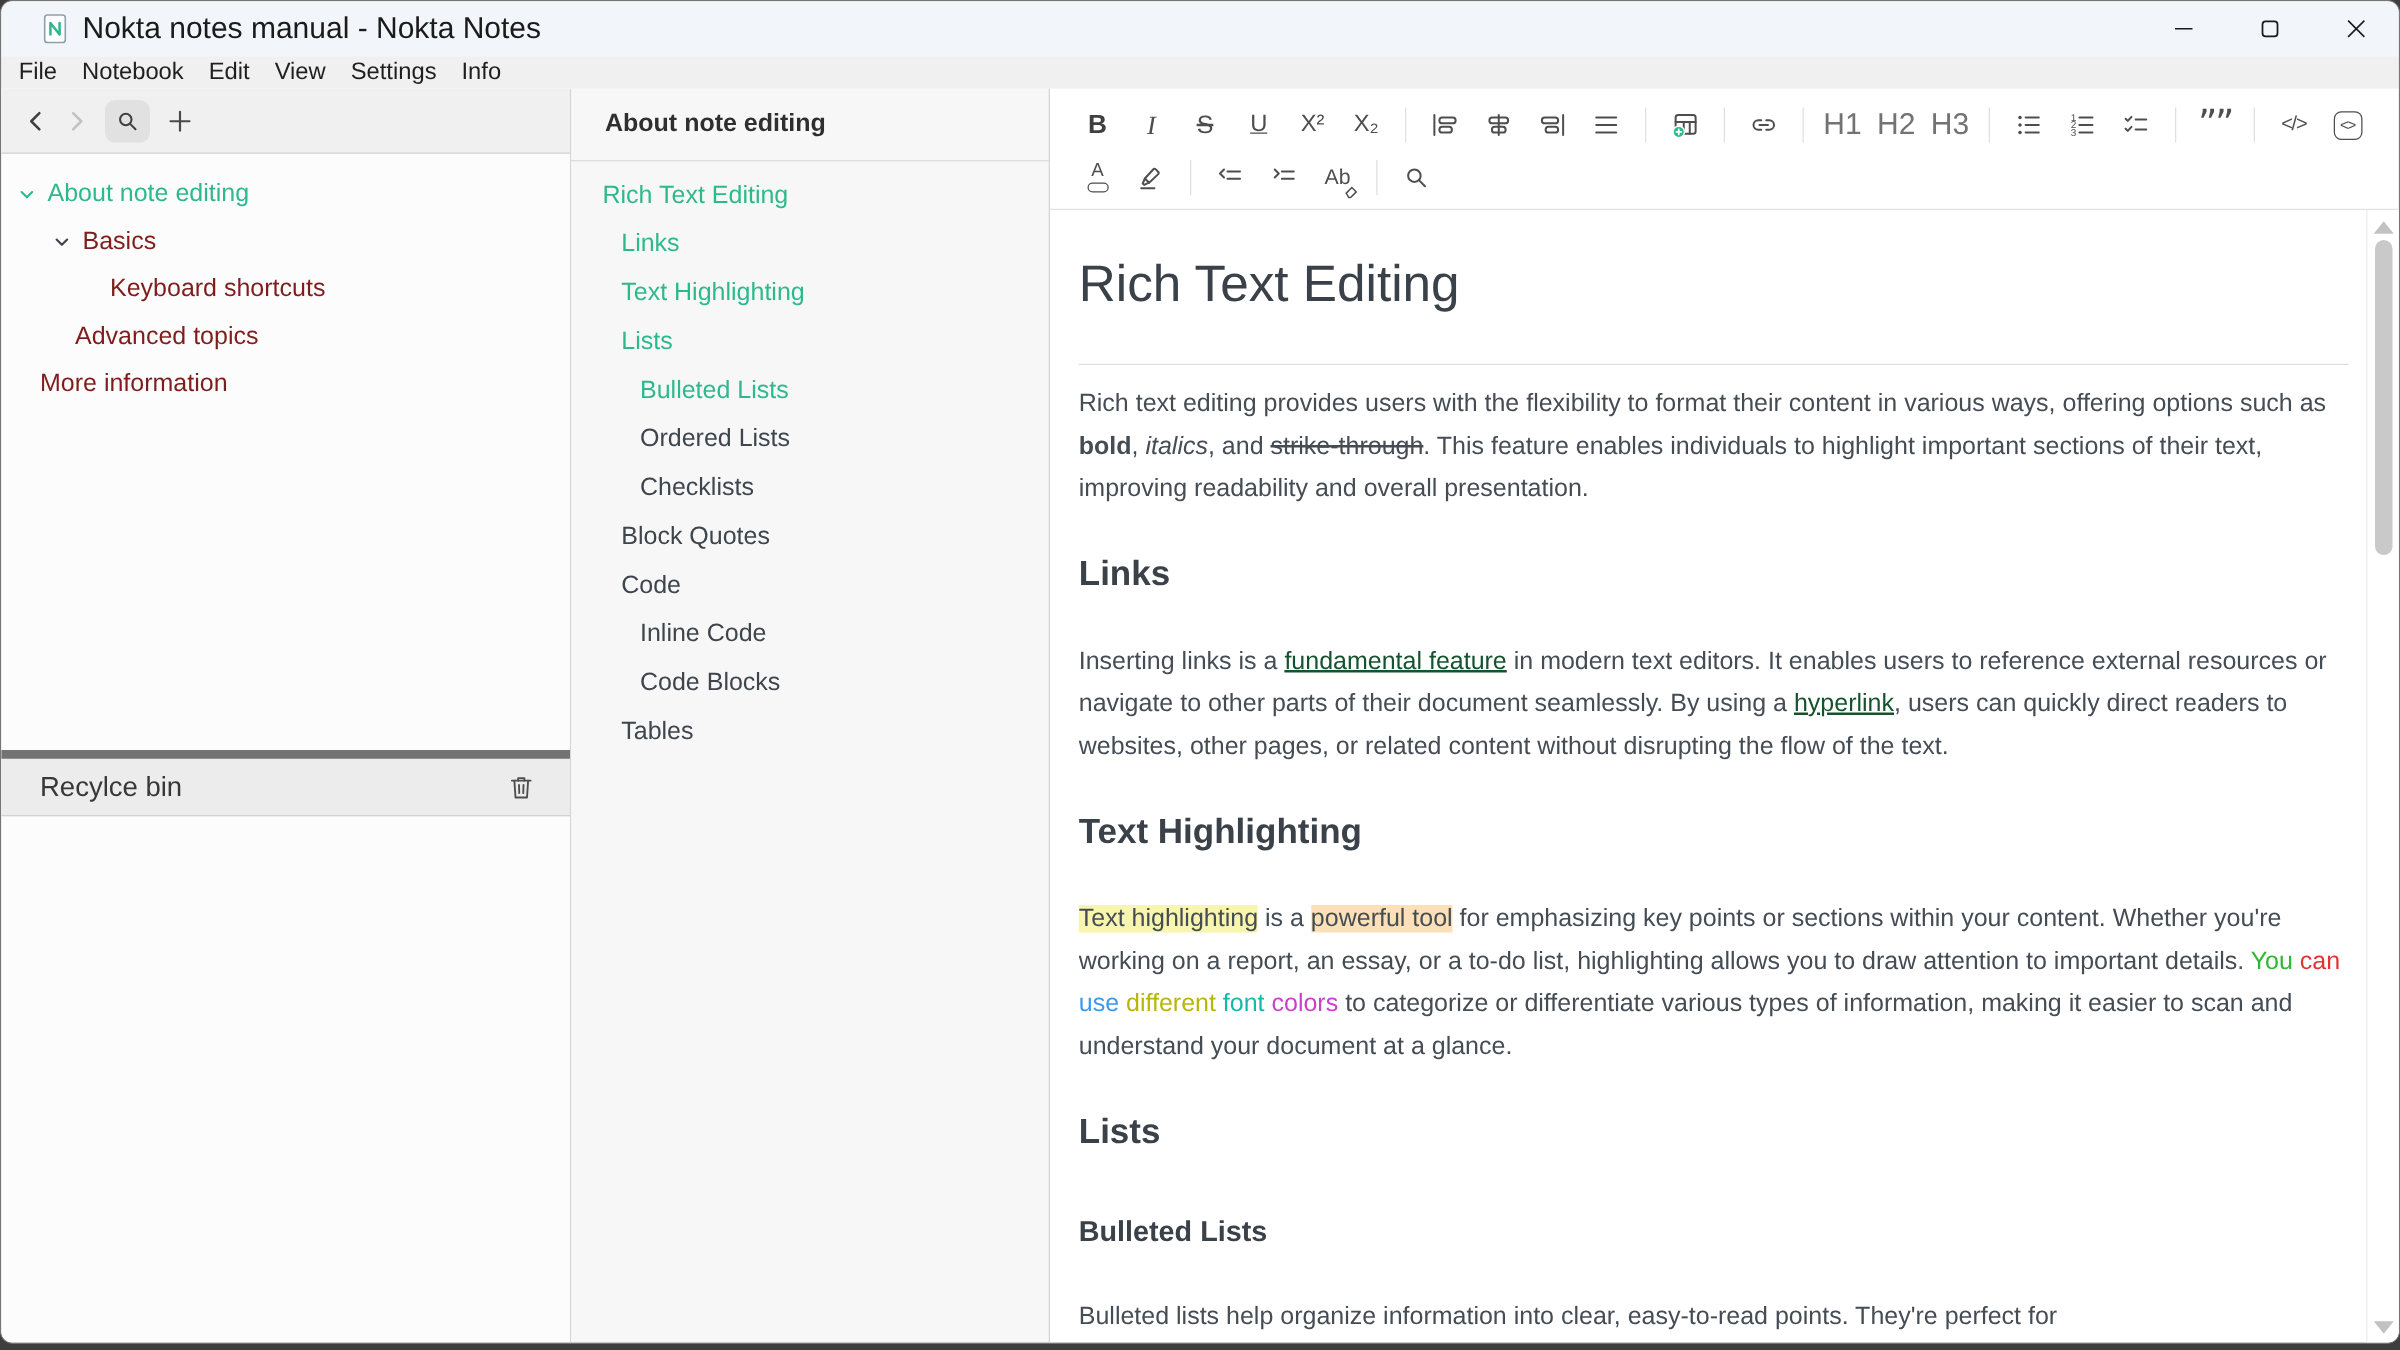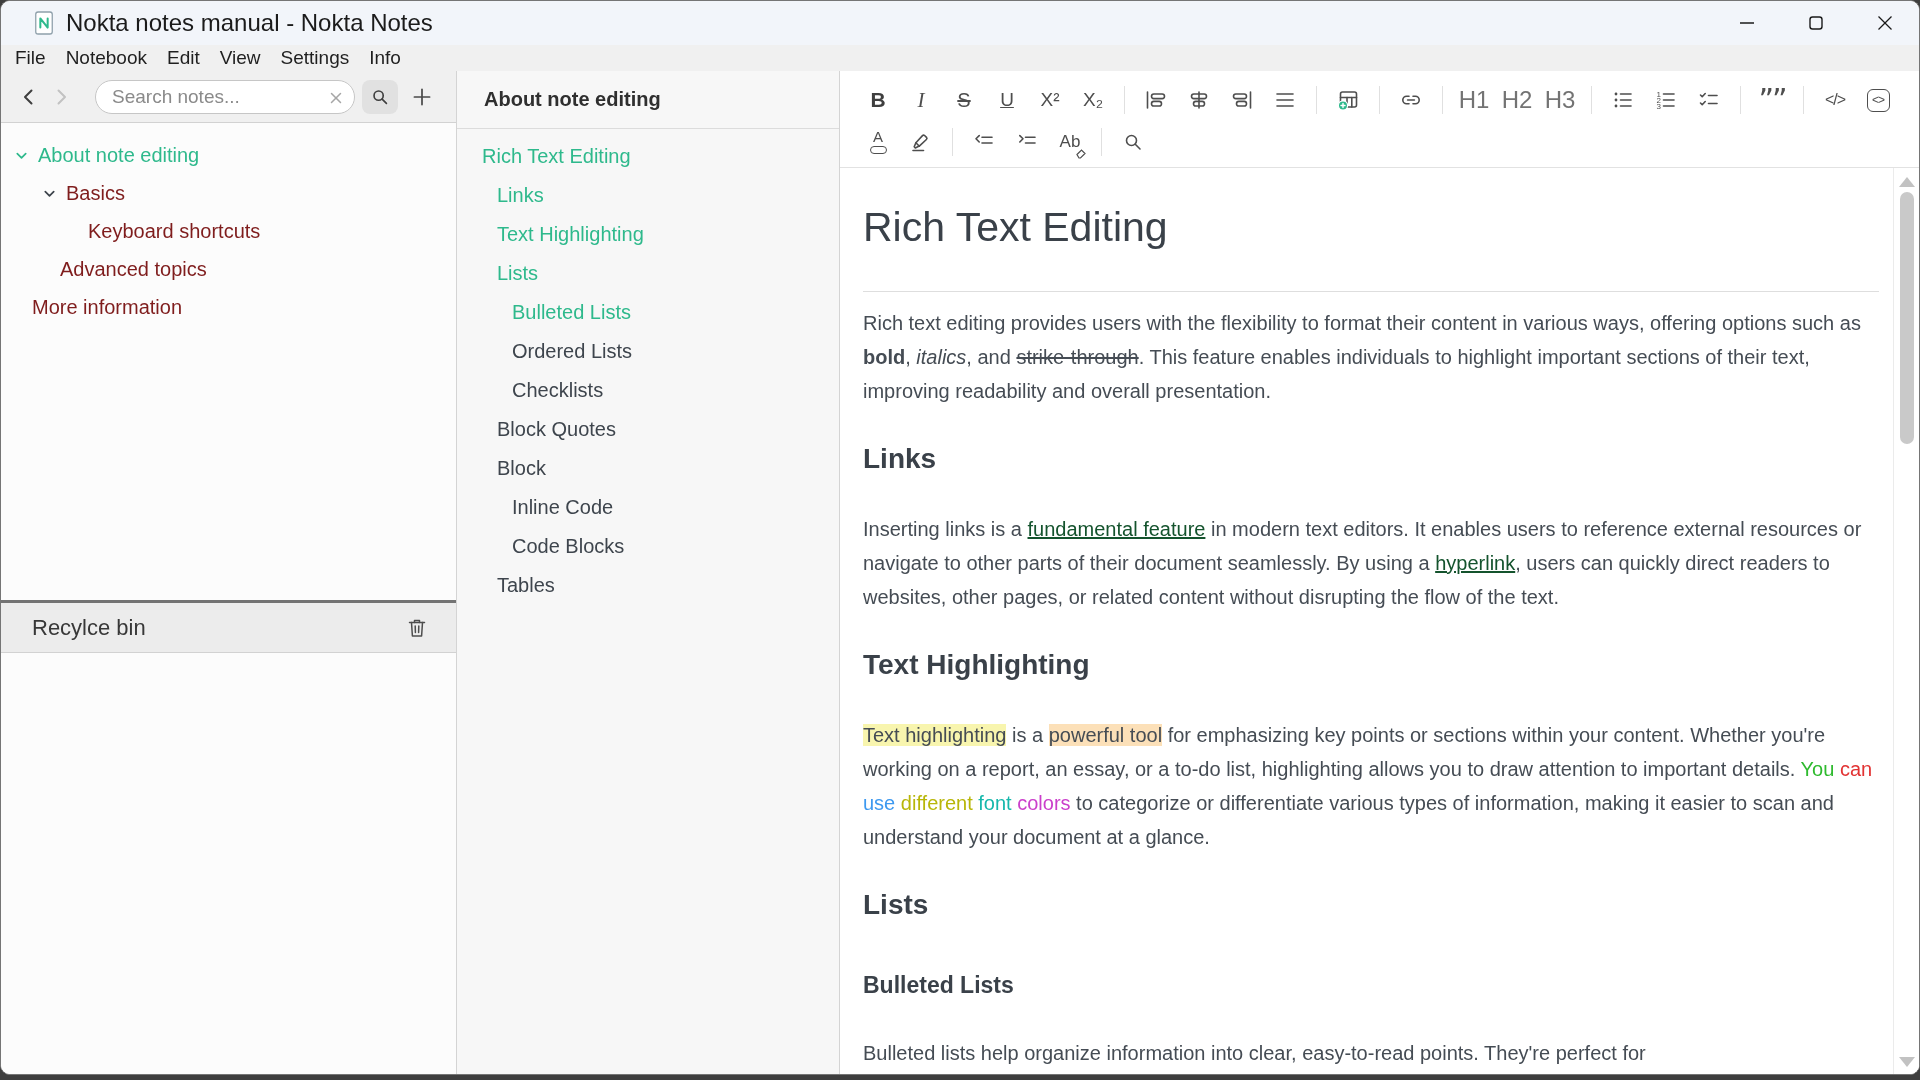--- a/index.html
+++ b/index.html
@@ -26,21 +26,21 @@
   .searchbox input::placeholder{color:#8a8a8a}
   .search-clear{position:absolute;right:8px;top:7px;width:20px;height:20px;border:none;background:none;display:flex;align-items:center;justify-content:center}
   .search-go{width:36px;height:34px;margin-left:7px;background:#e1e1e1;border:none;border-radius:8px;display:flex;align-items:center;justify-content:center}
   .add-note{width:34px;height:34px;margin-left:7px;background:none;border:none;display:flex;align-items:center;justify-content:center}
   .tree{height:477px;flex:0 0 477px;padding-top:13px;overflow:hidden}
   .tree-item{height:38px;display:flex;align-items:center;font-size:20px;color:#7f1d1d;cursor:default}
   .tree-item .chev{display:flex;width:15px;margin-right:9px;color:#3c434b}
   .tree-item.active{color:#2eb98c}
   .tree-item.active .chev{color:#2eb98c}
   
-  .recycle-header{height:53px;flex:0 0 53px;background:#ececec;border-top:3px solid #737373;border-bottom:1px solid #d2d2d2;
+  .recycle-header{height:53px;flex:0 0 53px;background:#ececec;border-top:7px solid #737373;border-bottom:1px solid #d2d2d2;
                   display:flex;align-items:center;padding:0 24px 0 31px;font-size:22px;color:#383838}
   .trash-btn{margin-left:auto;background:none;border:none;display:flex;align-items:center;justify-content:center;width:30px;height:30px}
   .recycle-list{flex:1;background:#ececec;padding-top:9px}
   .recycle-item{height:38px;display:flex;align-items:center;padding-left:31px;font-size:20px;color:#3c434b}
   
   .outline{width:383px;flex:0 0 383px;background:#f7f7f7;border-right:1px solid #d4d4d4;display:flex;flex-direction:column}
   .outline-header{height:58px;flex:0 0 58px;border-bottom:1px solid #dcdcdc;display:flex;align-items:center;padding-left:27px;
                   font-size:20px;font-weight:700;color:#2f2f2f}
   .outline-list{padding-top:8px}
   .outline-item{height:39px;display:flex;align-items:center;font-size:20px;color:#3e454d;cursor:default}
@@ -144,29 +144,20 @@
         <button class="nav-btn">
           <svg width="24" height="24" viewBox="0 0 24 24" fill="none">
               <path d="M14.5 5.5L8 12l6.5 6.5" stroke="#3f3f3f" stroke-width="2" stroke-linecap="round" stroke-linejoin="round"></path>
             </svg>
         </button>
         <button class="nav-btn">
           <svg width="24" height="24" viewBox="0 0 24 24" fill="none">
               <path d="M9.5 5.5L16 12l-6.5 6.5" stroke="#c2c2c2" stroke-width="2" stroke-linecap="round" stroke-linejoin="round"></path>
             </svg>
         </button>
-        <div class="searchbox">
-          <input type="text" placeholder="Search notes..." style="">
-          <button class="search-clear">
-            <svg width="18" height="18" viewBox="0 0 18 18">
-                <line x1="4.5" y1="4.5" x2="13.5" y2="13.5" stroke="#a6a6a6" stroke-width="1.5" stroke-linecap="round"></line>
-                <line x1="13.5" y1="4.5" x2="4.5" y2="13.5" stroke="#a6a6a6" stroke-width="1.5" stroke-linecap="round"></line>
-              </svg>
-          </button>
-        </div>
         <button class="search-go">
           <svg width="22" height="22" viewBox="0 0 24 24" fill="none">
               <circle cx="10.5" cy="10.5" r="5" stroke="#3f3f3f" stroke-width="1.8"></circle>
               <line x1="14.3" y1="14.3" x2="19" y2="19" stroke="#3f3f3f" stroke-width="1.8" stroke-linecap="round"></line>
             </svg>
         </button>
         <button class="add-note">
           <svg width="26" height="26" viewBox="0 0 24 24">
               <line x1="12" y1="5" x2="12" y2="19" stroke="#4a4a4a" stroke-width="1.6" stroke-linecap="round"></line>
               <line x1="5" y1="12" x2="19" y2="12" stroke="#4a4a4a" stroke-width="1.6" stroke-linecap="round"></line>
@@ -220,21 +211,21 @@
       <div class="outline-header">About note editing</div>
       <div class="outline-list">
           <div class="outline-item active" style="padding-left: 25px;">Rich Text Editing</div>
           <div class="outline-item active" style="padding-left: 40px;">Links</div>
           <div class="outline-item active" style="padding-left: 40px;">Text Highlighting</div>
           <div class="outline-item active" style="padding-left: 40px;">Lists</div>
           <div class="outline-item active" style="padding-left: 55px;">Bulleted Lists</div>
           <div class="outline-item" style="padding-left: 55px;">Ordered Lists</div>
           <div class="outline-item" style="padding-left: 55px;">Checklists</div>
           <div class="outline-item" style="padding-left: 40px;">Block Quotes</div>
-          <div class="outline-item" style="padding-left: 40px;">Block</div>
+          <div class="outline-item" style="padding-left: 40px;">Code</div>
           <div class="outline-item" style="padding-left: 55px;">Inline Code</div>
           <div class="outline-item" style="padding-left: 55px;">Code Blocks</div>
           <div class="outline-item" style="padding-left: 40px;">Tables</div>
         </div>
     </div>
 
     <div class="editor">
       <div class="toolbar">
           <div class="tb-row">
             <button class="tb-btn">

